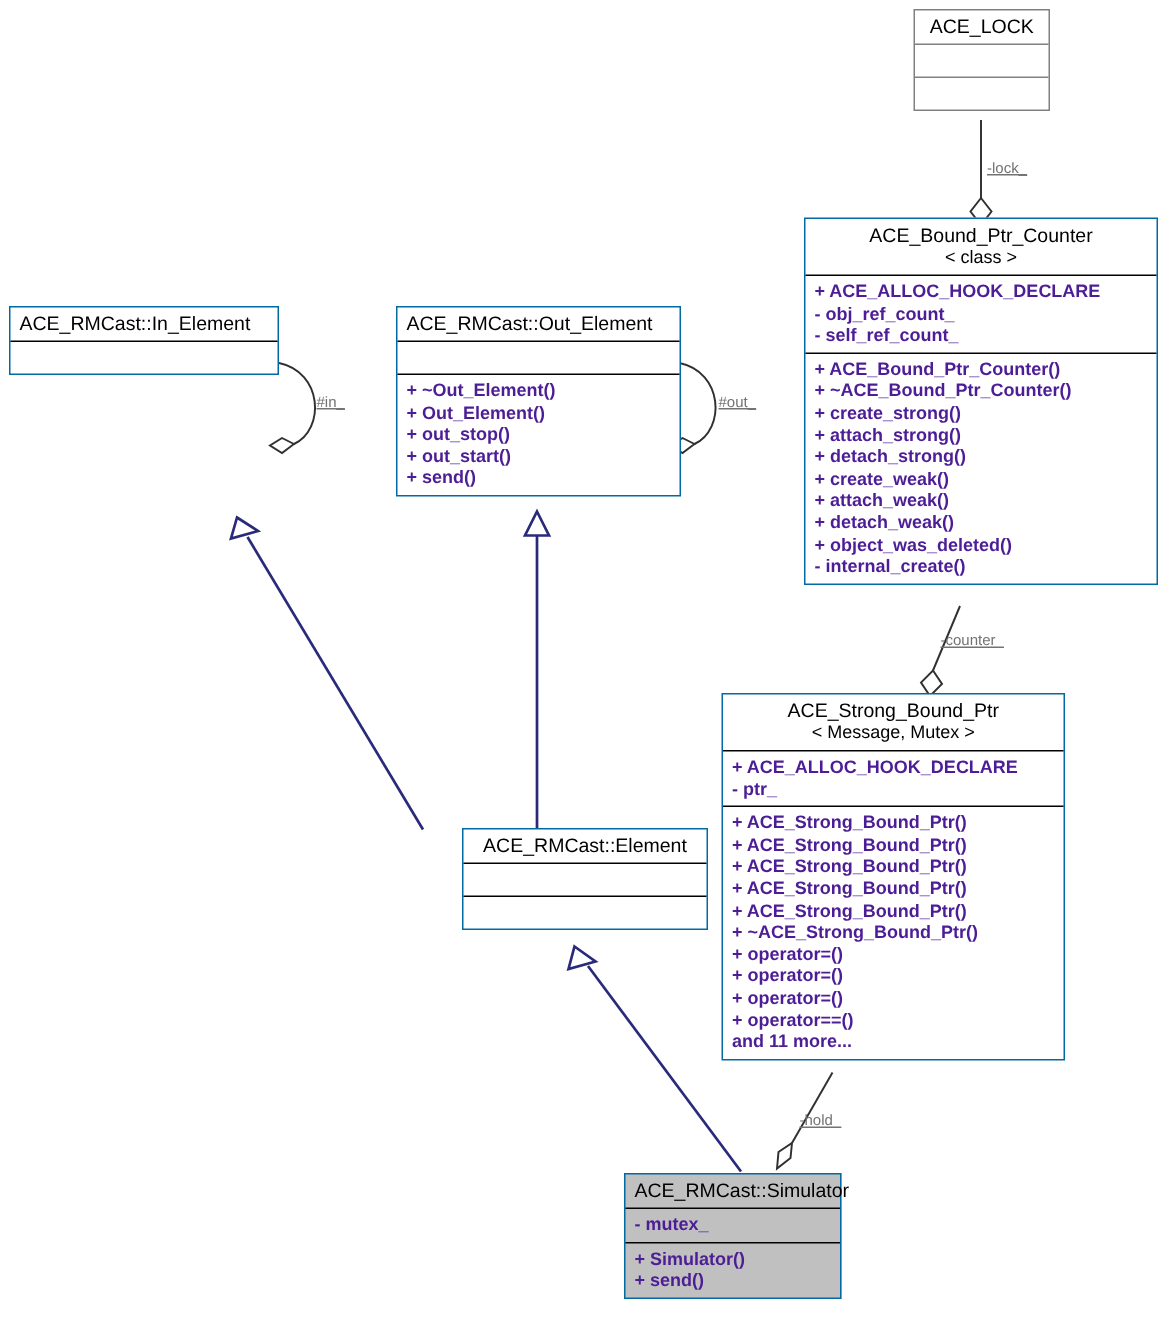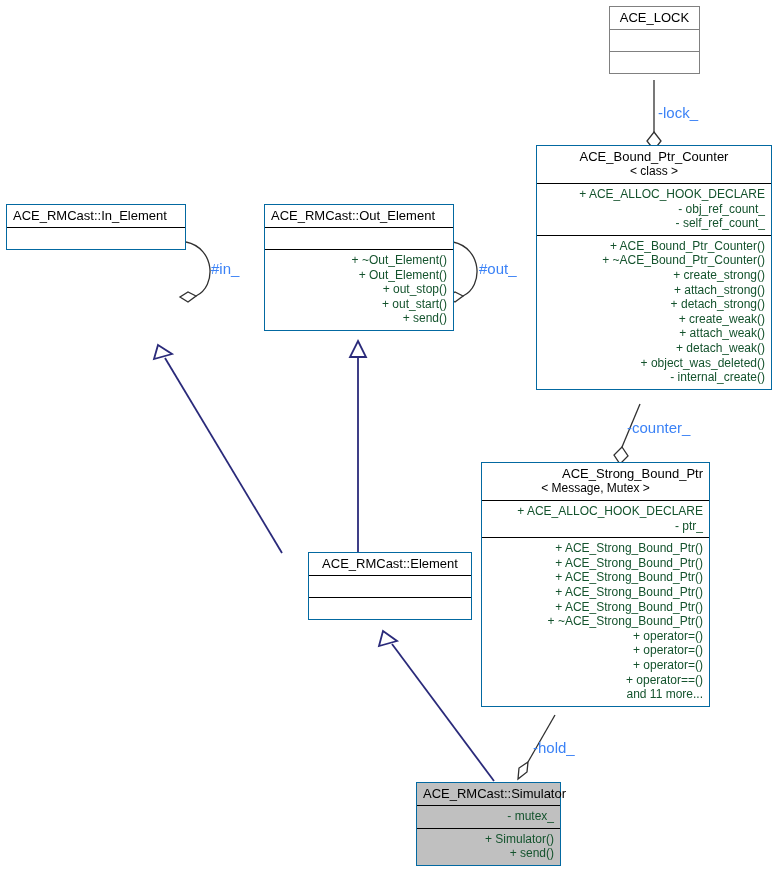--- a/index.html
+++ b/index.html
@@ -50,34 +50,36 @@
   }
   .node .subtitle {
     text-align: center;
     font-size: 12px;
     color: #000000;
     line-height: 15px;
     white-space: nowrap;
   }
   .node .member {
     font-size: 12px;
-    color: #14532d;
+    color: #4c1d95;
     line-height: 14.6px;
     white-space: nowrap;
-    text-align: right;
+    text-align: left;
+    font-weight: bold;
   }
   .node .empty {
     height: 14px;
   }
   .edge-label {
     position: absolute;
-    font-size: 15px;
-    color: #3b82f6;
+    font-size: 10px;
+    color: #737373;
     white-space: nowrap;
     line-height: 13px;
+    text-decoration: underline;
   }
 </style>
 </head>
 <body>
 
 <div id="canvas">
 
   <svg class="edges" viewBox="0 0 773 880">
 
     <g>
@@ -152,21 +154,21 @@
       <div class="member">+ create_weak()</div>
       <div class="member">+ attach_weak()</div>
       <div class="member">+ detach_weak()</div>
       <div class="member">+ object_was_deleted()</div>
       <div class="member">- internal_create()</div>
     </div>
   </div>
 
   <div class="node" style="left:481px; top:462px; width:229px;">
     <div class="compartment">
-      <div class="title" style="text-align:right;">ACE_Strong_Bound_Ptr</div>
+      <div class="title" style="text-align:center;">ACE_Strong_Bound_Ptr</div>
       <div class="subtitle">&lt; Message, Mutex &gt;</div>
     </div>
     <div class="compartment">
       <div class="member">+ ACE_ALLOC_HOOK_DECLARE</div>
       <div class="member">- ptr_</div>
     </div>
     <div class="compartment">
       <div class="member">+ ACE_Strong_Bound_Ptr()</div>
       <div class="member">+ ACE_Strong_Bound_Ptr()</div>
       <div class="member">+ ACE_Strong_Bound_Ptr()</div>

